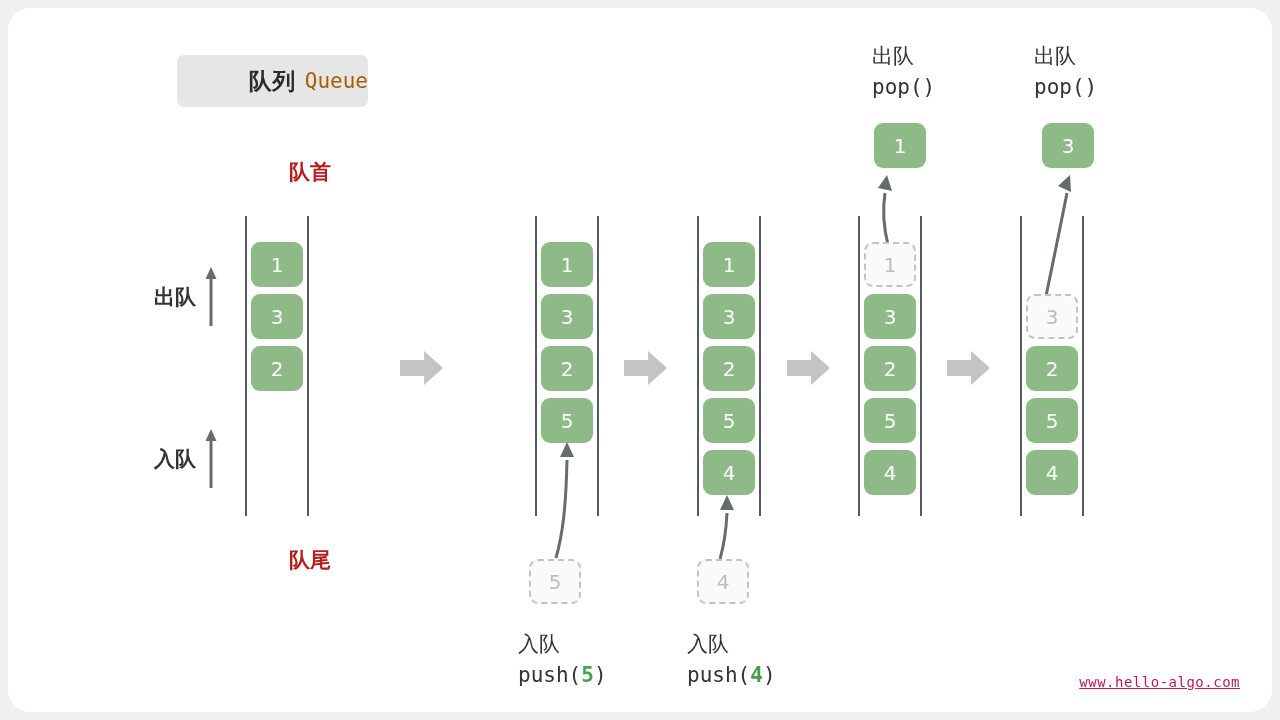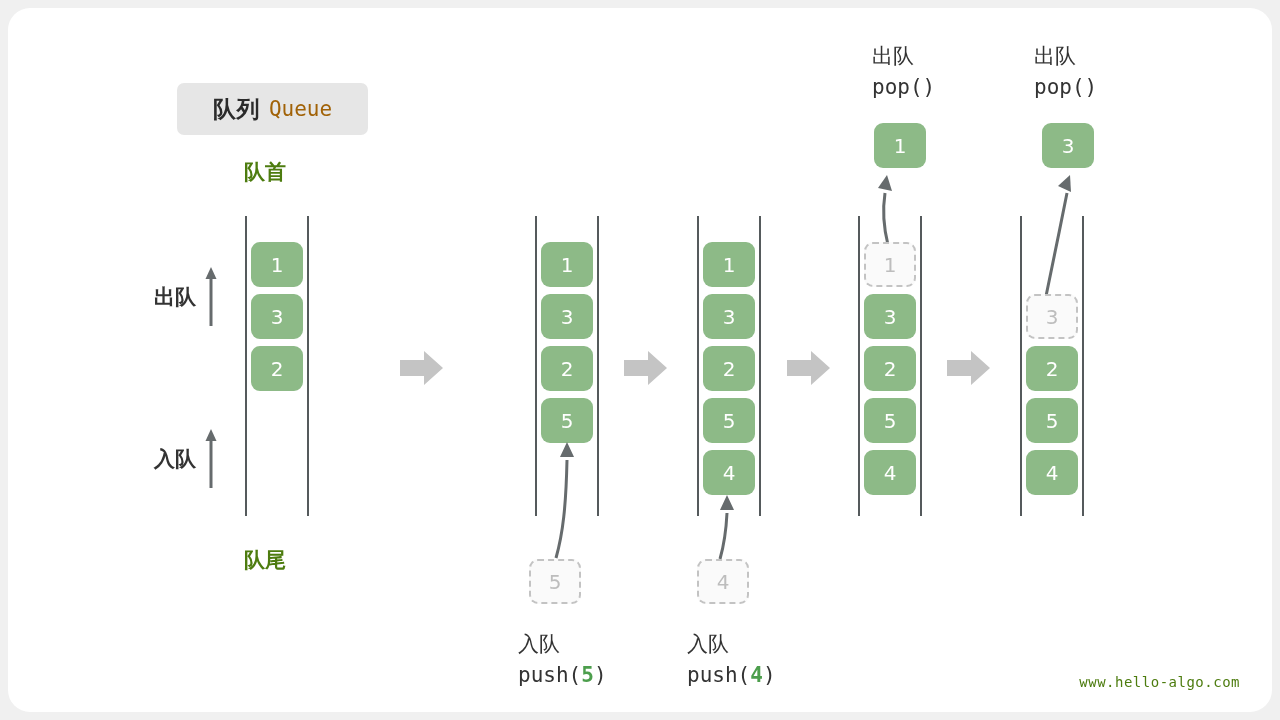--- a/index.html
+++ b/index.html
@@ -35,23 +35,22 @@
   .title-badge {
     position: absolute;
     left: 169px;
     top: 47px;
     width: 191px;
     height: 52px;
     background: #e6e6e6;
     border-radius: 7px;
     display: flex;
     align-items: center;
-    justify-content: center;
+    justify-content: flex-end;
     gap: 9px;
-    margin-top: 28px;
   }
   .title-cn {
     font-size: 23px;
     font-weight: bold;
     color: #2b2b2b;
     letter-spacing: 0.5px;
   }
   .title-en {
     font-family: "DejaVu Sans Mono", monospace;
     font-size: 21px;
@@ -103,22 +102,23 @@
   .cell.empty {
     background: transparent;
     border: none;
   }
 
   
   .head-label, .tail-label {
     position: absolute;
     font-size: 21px;
     font-weight: bold;
-    color: #4d7c0f;
+    color: #b91c1c;
     white-space: nowrap;
+    margin-left: 45px;
   }
 
   
   .side-op {
     position: absolute;
     display: flex;
     align-items: center;
     gap: 8px;
   }
   .side-op .op-text {
@@ -167,22 +167,23 @@
     pointer-events: none;
   }
 
   
   .watermark {
     position: absolute;
     right: 32px;
     bottom: 22px;
     font-family: "DejaVu Sans Mono", monospace;
     font-size: 14px;
-    color: #4d7c0f;
+    color: #be185d;
     letter-spacing: 0.5px;
+    text-decoration: underline;
   }
 </style>
 </head>
 <body>
 
 <div id="canvas">
   <div class="card">
 
     <div class="title-badge">
       <span class="title-cn">队列</span>

